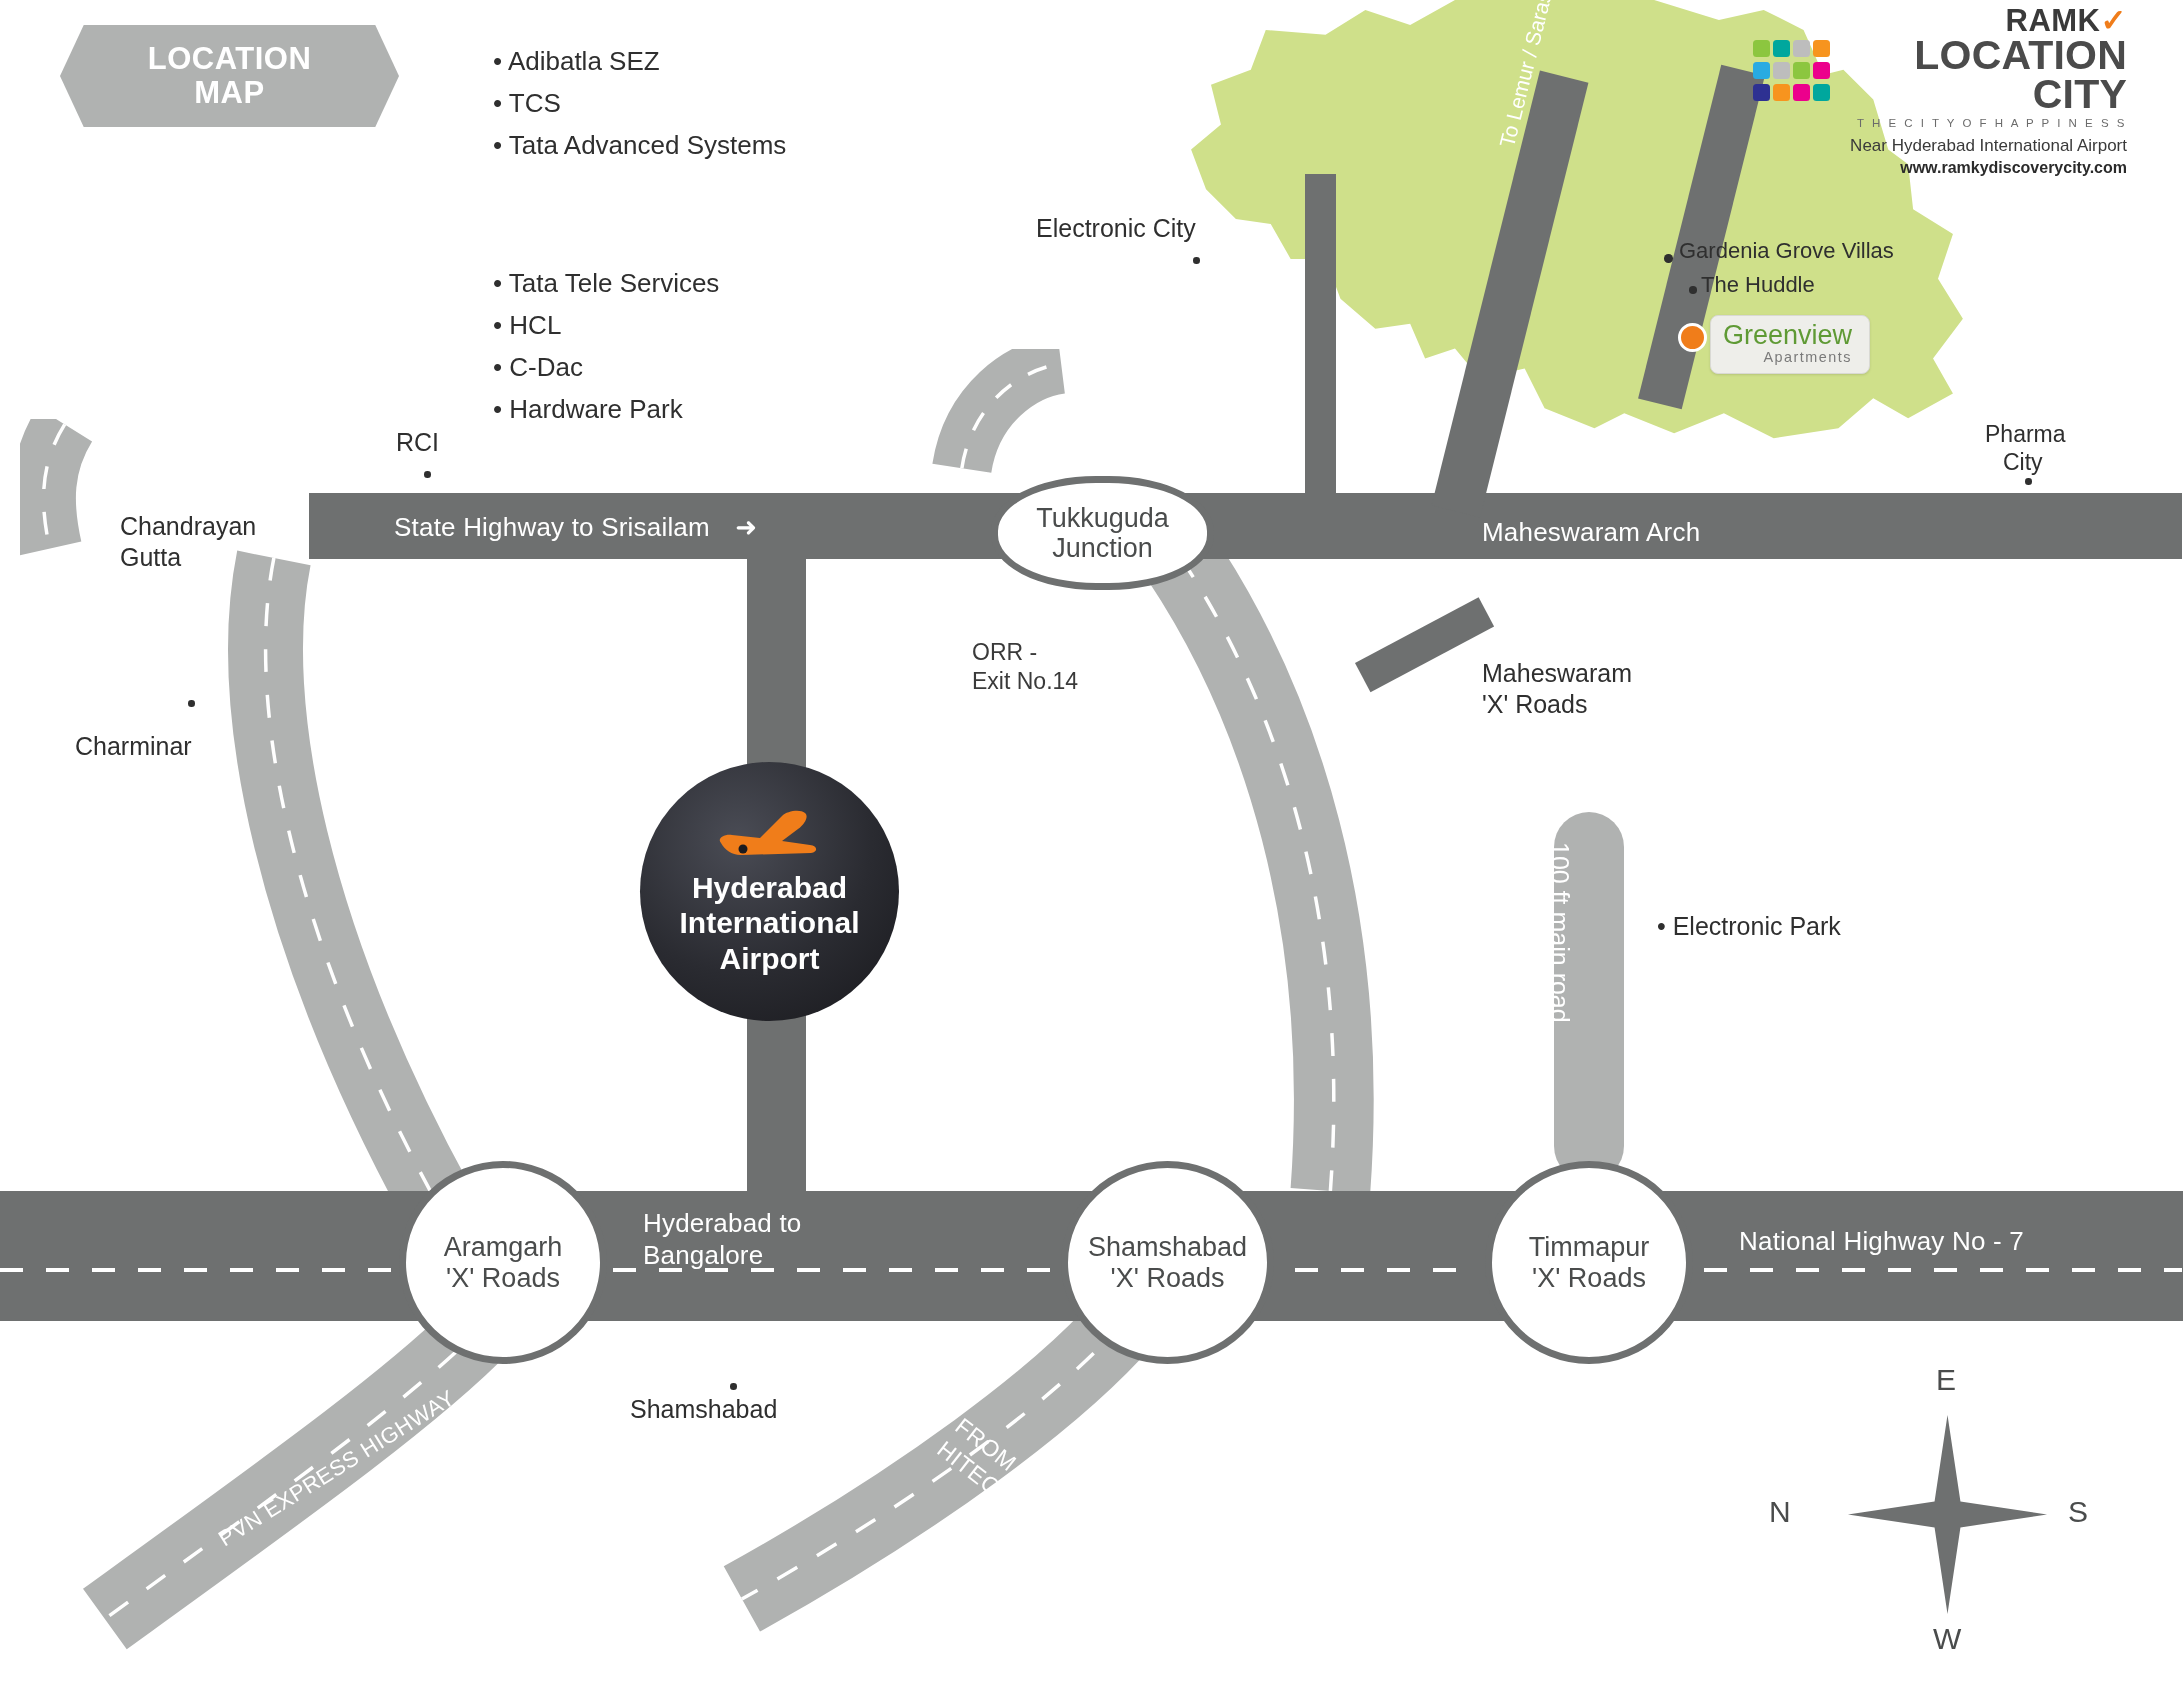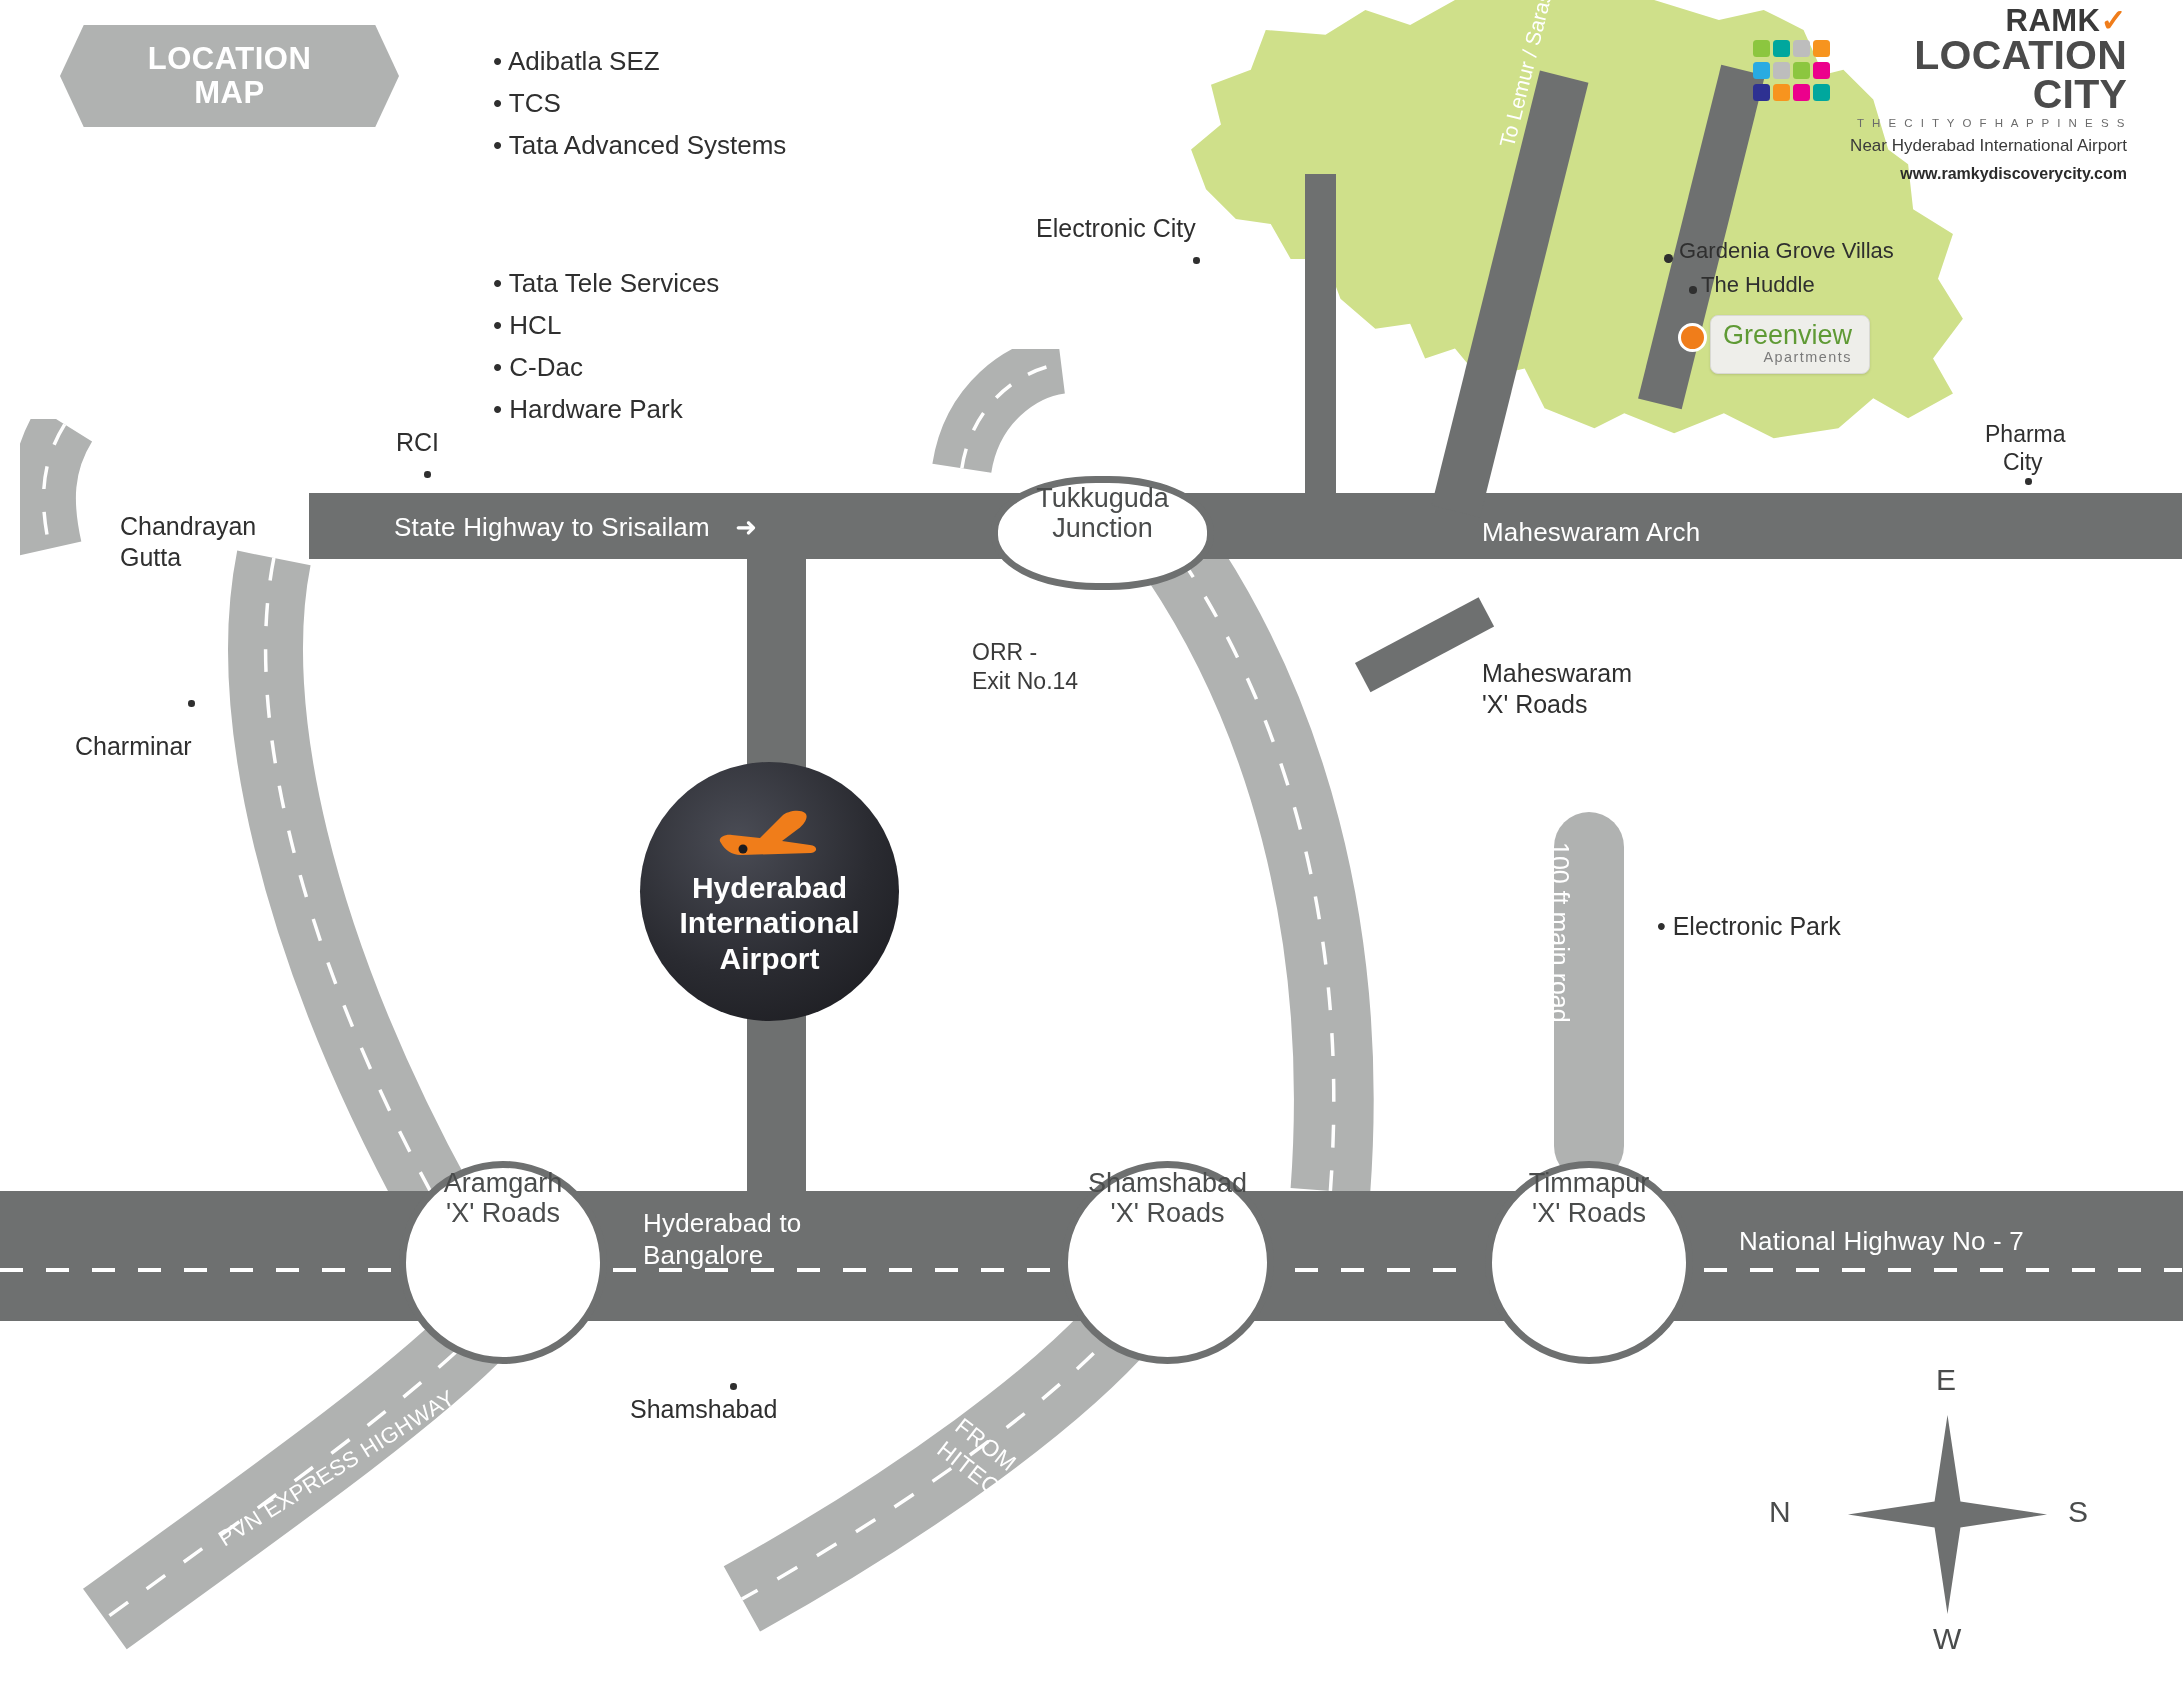--- a/index.html
+++ b/index.html
@@ -14,21 +14,21 @@
   
   .road-dark{background:#6e7070;}
   .road-light{background:#b0b2b1;}
   .dash{
     position:absolute;
     background-image:repeating-linear-gradient(to right,#ffffff 0 23px,transparent 23px 46px);
     height:3.5px;
   }
   .junction{
     position:absolute;border-radius:50%;background:#ffffff;border:7px solid #6e7070;
-    display:flex;align-items:flex-start;justify-content:center;text-align:center;
+    display:flex;align-items:center;justify-content:center;text-align:center;
     color:#4a4c4c;line-height:1.12;
   }
   .roadlabel{
     position:absolute;color:#ffffff;font-size:26px;letter-spacing:0.2px;white-space:nowrap;
   }
   .placelabel{
     position:absolute;color:#2f2f2f;font-size:25px;white-space:nowrap;
   }
   .dot{position:absolute;width:6.5px;height:6.5px;border-radius:50%;background:#2f2f2f;}
   
@@ -40,21 +40,21 @@
     color:#ffffff;font-weight:bold;font-size:31px;line-height:1.1;letter-spacing:0.5px;
   }
   .bullets{position:absolute;color:#2f2f2f;font-size:26px;line-height:1.62;}
   .bullets div{white-space:nowrap;}
   
   .logo-wrap{position:absolute;right:56px;top:5px;text-align:right;}
   .logo-ramky{font-weight:bold;font-size:31px;color:#3a3a3a;letter-spacing:0.5px;line-height:1;}
   .logo-disc{font-weight:bold;font-size:41px;color:#4b4b4b;line-height:.95;letter-spacing:0.2px;}
   .logo-tag{font-size:11.5px;color:#6b6b6b;letter-spacing:2.5px;margin-top:3px;}
   .logo-sub{font-size:17px;color:#3a3a3a;margin-top:7px;}
-  .logo-url{font-size:16px;color:#2b2b2b;font-weight:bold;margin-top:9px;}
+  .logo-url{font-size:16px;color:#2b2b2b;font-weight:bold;margin-top:3px;}
   .logo-grid{position:absolute;left:-149px;top:33px;width:130px;}
   .logo-grid i{display:inline-block;width:17px;height:17px;margin:1.5px;border-radius:3.5px;}
   
   .gv{
     position:absolute;background:#eeeeea;border-radius:8px;border:0.5px solid #d9d9d4;
     padding:6px 17px 8px 12px;box-shadow:0 1px 2.5px rgba(0,0,0,.12);
   }
   .gv .g1{font-size:27px;color:#5f9a35;line-height:1;}
   .gv .g2{font-size:14.4px;color:#7a7a7a;letter-spacing:1.5px;text-align:right;}
   

